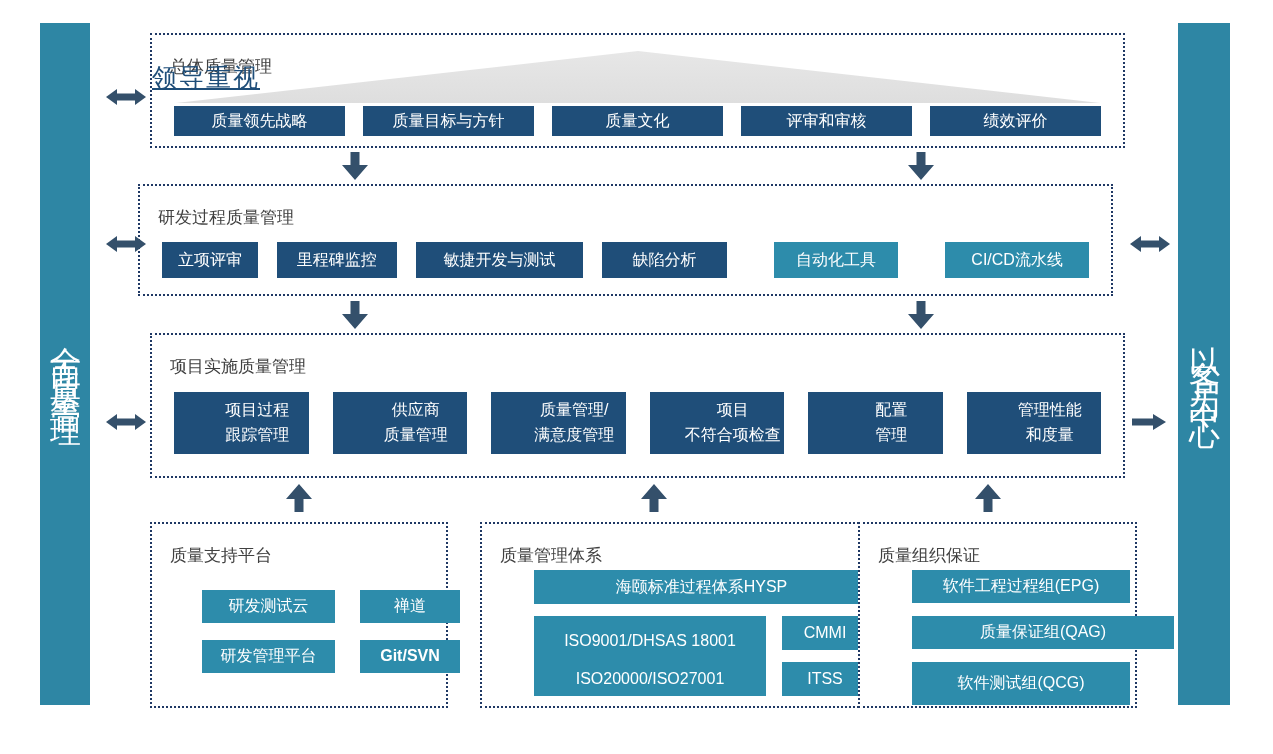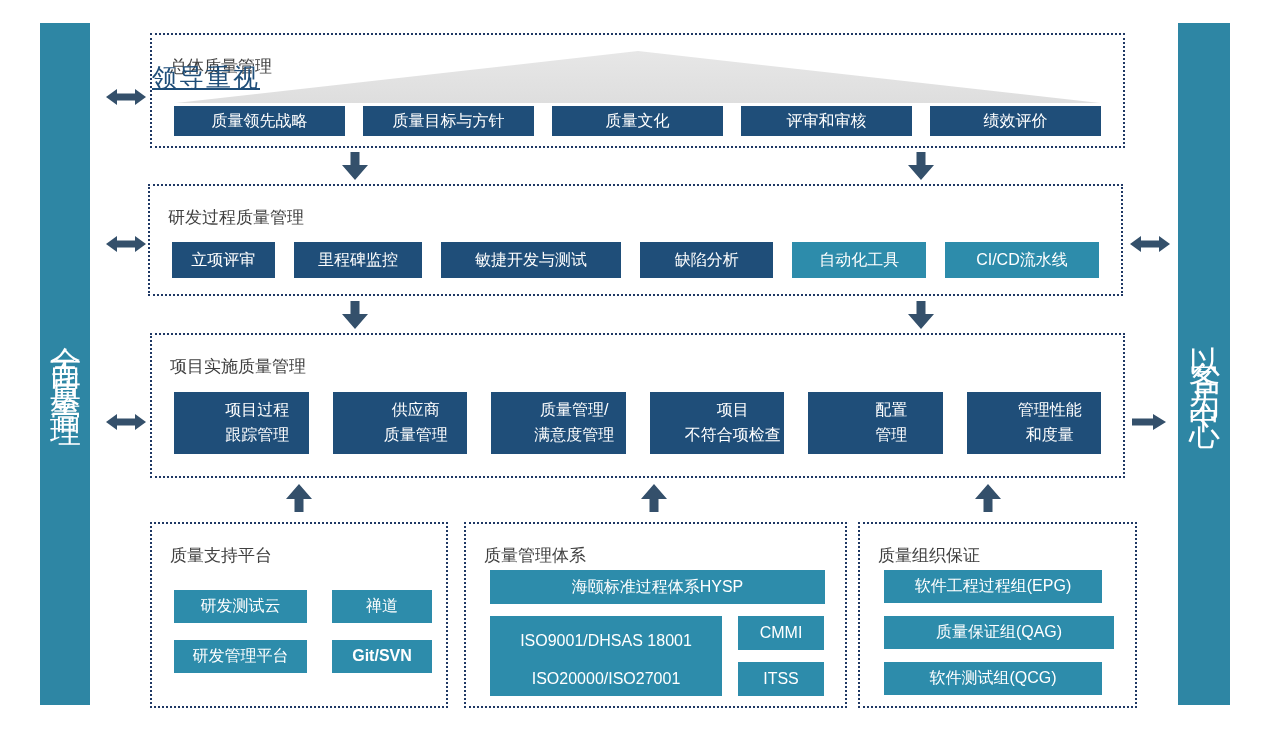--- a/index.html
+++ b/index.html
@@ -9,40 +9,40 @@
   .vbar{position:absolute;top:23px;height:682px;background:#2E86A4;color:#fff;
         display:flex;align-items:center;justify-content:center;
         writing-mode:vertical-rl;text-orientation:upright;
         font-size:31px;letter-spacing:14px;}
   #left-bar{left:40px;width:50px;}
   #right-bar{left:1178px;width:52px;}
 
   
   .dbox{position:absolute;border:2px dotted #1F3864;background:#ffffff;box-sizing:border-box;}
   #box-overall{left:150px;top:33px;width:975px;height:115px;}
-  #box-rd{left:148px;top:184px;width:975px;height:112px;}
+  #box-rd{left:138px;top:184px;width:975px;height:112px;}
   #box-impl{left:150px;top:333px;width:975px;height:145px;}
   #box-support{left:150px;top:522px;width:298px;height:186px;}
-  #box-system{left:464px;top:522px;width:383px;height:186px;}
+  #box-system{left:480px;top:522px;width:383px;height:186px;}
   #box-org{left:858px;top:522px;width:279px;height:186px;}
 
   .sec-title{position:absolute;left:18px;top:12px;font-size:17px;color:#404040;white-space:nowrap;margin-top:8px;}
 
   
   .triangle{position:absolute;left:24px;top:16px;width:924px;height:52px;
             background:linear-gradient(#E7E7E7,#DEDEDE);
             clip-path:polygon(50% 0%,100% 100%,0% 100%);}
   .banner-text{position:absolute;left:0;right:0;top:26px;text-align:left;
                font-size:25px;color:#1F4E79;letter-spacing:2px;text-decoration:underline;}
 
   
   .btn-row{position:absolute;left:22px;right:22px;display:flex;}
   .btn{background:#1F4E79;color:#fff;display:flex;align-items:center;justify-content:center;
        font-size:16px;text-align:center;line-height:1.55;box-sizing:border-box;}
-  .btn.teal{background:#2D8CAB;}
+  .btn.teal{background:#2D8CAB;margin-left:28px;}
   .btn.multiline{white-space:pre-line;padding-left:32px;}
   .btn.abs{position:absolute;}
   .btn.bold{font-weight:bold;}
 
   #row-overall{top:71px;height:30px;gap:18px;}
   #row-overall .btn{flex:1;}
   #row-rd{top:56px;height:36px;gap:19px;}
   #row-impl{top:57px;height:62px;gap:24px;}
   #row-impl .btn{flex:1;font-size:16px;}
 
@@ -114,22 +114,22 @@
     <div class="btn teal abs" style="left:24px;top:46px;width:335px;height:34px;">海颐标准过程体系HYSP</div>
     <div class="btn teal abs" style="left:24px;top:92px;width:232px;height:50px;">ISO9001/DHSAS 18001</div>
     <div class="btn teal abs" style="left:272px;top:92px;width:86px;height:34px;">CMMI</div>
     <div class="btn teal abs" style="left:24px;top:138px;width:232px;height:34px;">ISO20000/ISO27001</div>
     <div class="btn teal abs" style="left:272px;top:138px;width:86px;height:34px;">ITSS</div>
   </div>
 
   <div class="dbox" id="box-org">
     <div class="sec-title">质量组织保证</div>
     <div class="btn teal abs" style="left:24px;top:46px;width:218px;height:33px;">软件工程过程组(EPG)</div>
-    <div class="btn teal abs" style="left:24px;top:92px;width:230px;height:33px;">质量保证组(QAG)</div>
-    <div class="btn teal abs" style="left:24px;top:138px;width:218px;height:33px;">软件测试组(QCG)</div>
+    <div class="btn teal abs" style="left:24px;top:92px;width:262px;height:33px;">质量保证组(QAG)</div>
+    <div class="btn teal abs" style="left:24px;top:138px;width:218px;height:43px;">软件测试组(QCG)</div>
   </div>
 
   <div class="arrow" style="left:342px;top:152px;">
     <svg width="26" height="28" viewBox="0 0 26 28">
         <path fill="#34506B" d="M8.5 0h9v13H26L13 28 0 13h8.5z"></path>
       </svg>
   </div>
   <div class="arrow" style="left:908px;top:152px;">
     <svg width="26" height="28" viewBox="0 0 26 28">
         <path fill="#34506B" d="M8.5 0h9v13H26L13 28 0 13h8.5z"></path>

